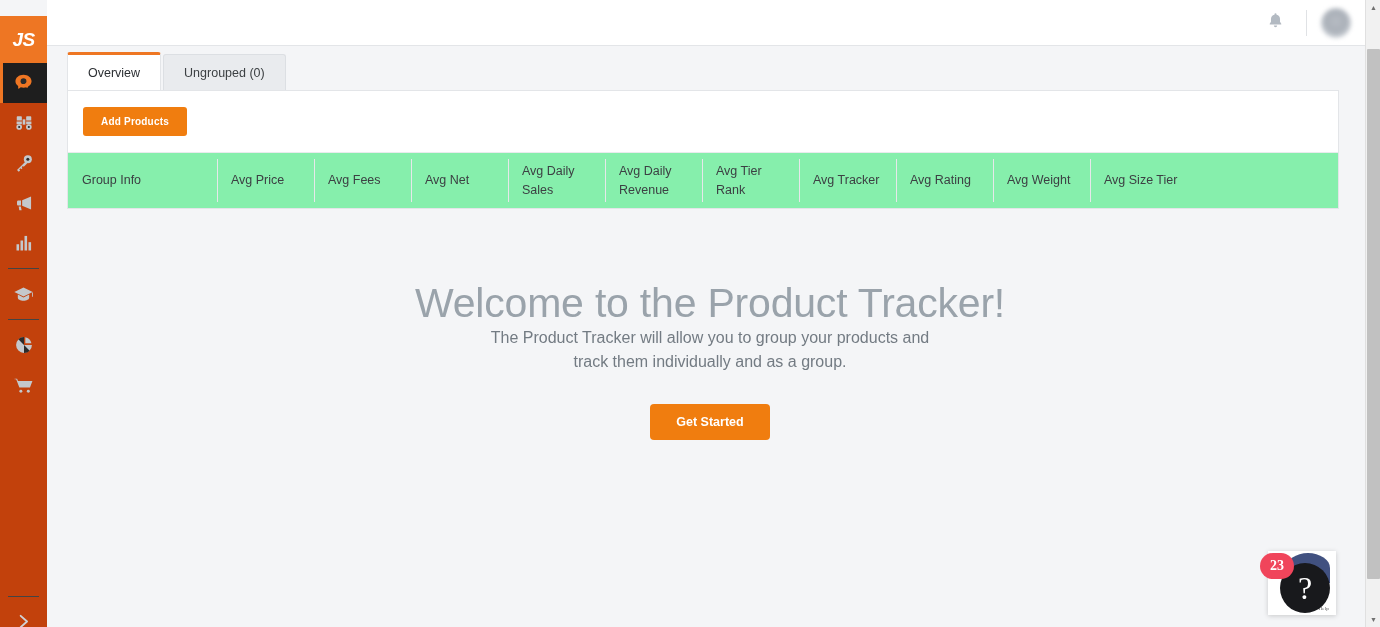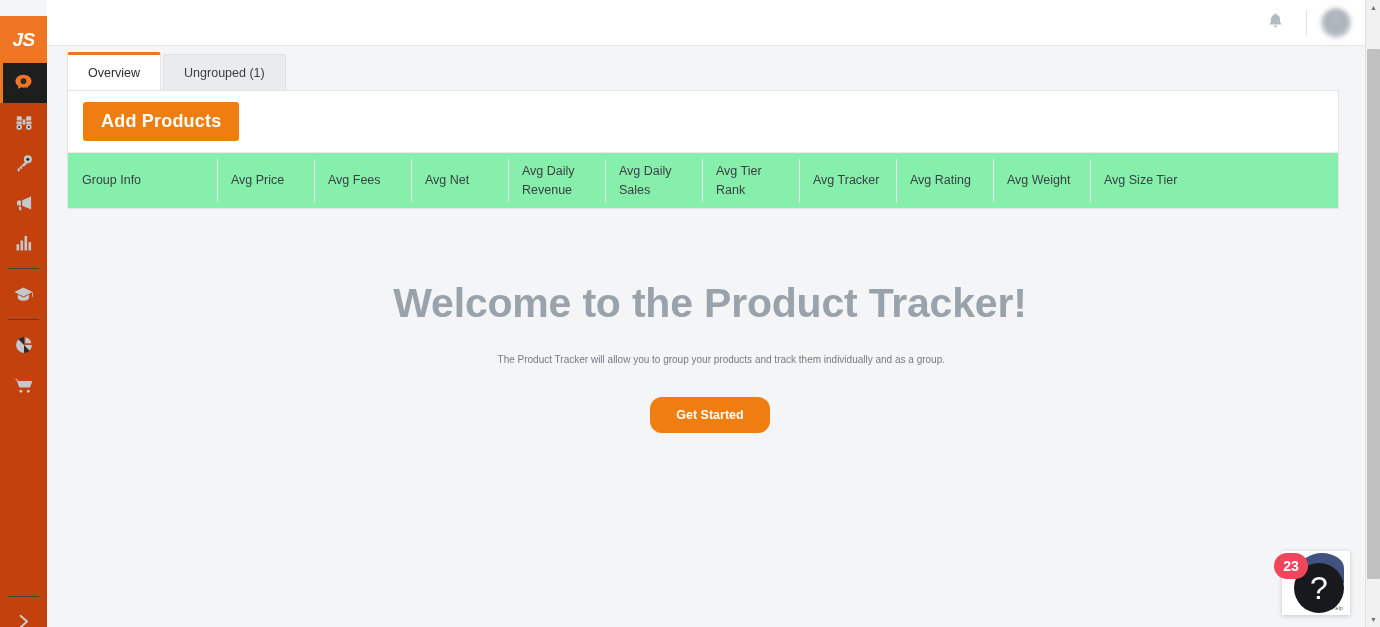--- a/index.html
+++ b/index.html
@@ -165,21 +165,21 @@
     display: flex;
     align-items: center;
     padding-left: 15px;
     border-bottom: 1px solid #e9ebed;
   }
   .btn-primary {
     background: #f07d0f;
     color: #ffffff;
     border: none;
     border-radius: 3px;
-    font-size: 18px;
+    font-size: 10px;
     font-weight: 700;
     font-family: "Liberation Sans", sans-serif;
     padding: 9px 18px;
     cursor: pointer;
     letter-spacing: 0.2px;
   }
 
   
   .thead {
     display: flex;
@@ -203,57 +203,56 @@
     background: #e6e8ea;
   }
 
   
   .welcome {
     text-align: center;
     padding-top: 72px;
   }
   .welcome-title {
     font-size: 41px;
-    font-weight: 700;
+    font-weight: 400;
     color: #9aa3ab;
     letter-spacing: -0.2px;
     line-height: 1.1;
   }
   .welcome-sub {
-    margin-top: 26px;
-    font-size: 10px;
+    font-size: 16px;
     color: #737b83;
     line-height: 1.5;
     max-width: 470px;
     margin-left: auto;
     margin-right: auto;
-    text-align: right;
   }
   .welcome-cta {
     margin-top: 30px;
   }
   .btn-cta {
     background: #f07d0f;
     color: #ffffff;
     border: none;
-    border-radius: 12px;
+    border-radius: 4px;
     font-size: 12.5px;
     font-weight: 700;
     font-family: "Liberation Sans", sans-serif;
     padding: 11px 26px;
     cursor: pointer;
   }
 
   
   .help-widget {
     position: absolute;
-    right: 30px;
+    right: 44px;
     bottom: 10px;
     width: 72px; height: 72px;
     z-index: 40;
+    font-family: Liberation Serif, serif;
   }
   .help-card {
     position: absolute;
     right: 0; bottom: 2px;
     width: 68px; height: 64px;
     background: #ffffff;
     box-shadow: 0 1px 5px rgba(0,0,0,0.18);
   }
   .help-blue {
     position: absolute;
@@ -465,21 +464,21 @@
     <div class="avatar"></div>
   </div>
 
   <div class="main">
 
     <div class="tabs">
       <div class="tab active">
         <span>Overview</span>
       </div>
       <div class="tab">
-        <span>Ungrouped (1)</span>
+        <span>Ungrouped (0)</span>
       </div>
     </div>
 
     <div class="panel">
 
       <div class="panel-toolbar">
         <button class="btn-primary">Add Products</button>
       </div>
 
       <div class="thead">
@@ -489,24 +488,24 @@
         <div class="th" style="width:97px">
             <span>Avg Price</span>
           </div>
         <div class="th" style="width:97px">
             <span>Avg Fees</span>
           </div>
         <div class="th" style="width:97px">
             <span>Avg Net</span>
           </div>
         <div class="th" style="width:97px">
+            <span>Avg Daily Sales</span>
+          </div>
+        <div class="th" style="width:97px">
             <span>Avg Daily Revenue</span>
-          </div>
-        <div class="th" style="width:97px">
-            <span>Avg Daily Sales</span>
           </div>
         <div class="th" style="width:97px">
             <span>Avg Tier Rank</span>
           </div>
         <div class="th" style="width:97px">
             <span>Avg Tracker</span>
           </div>
         <div class="th" style="width:97px">
             <span>Avg Rating</span>
           </div>

